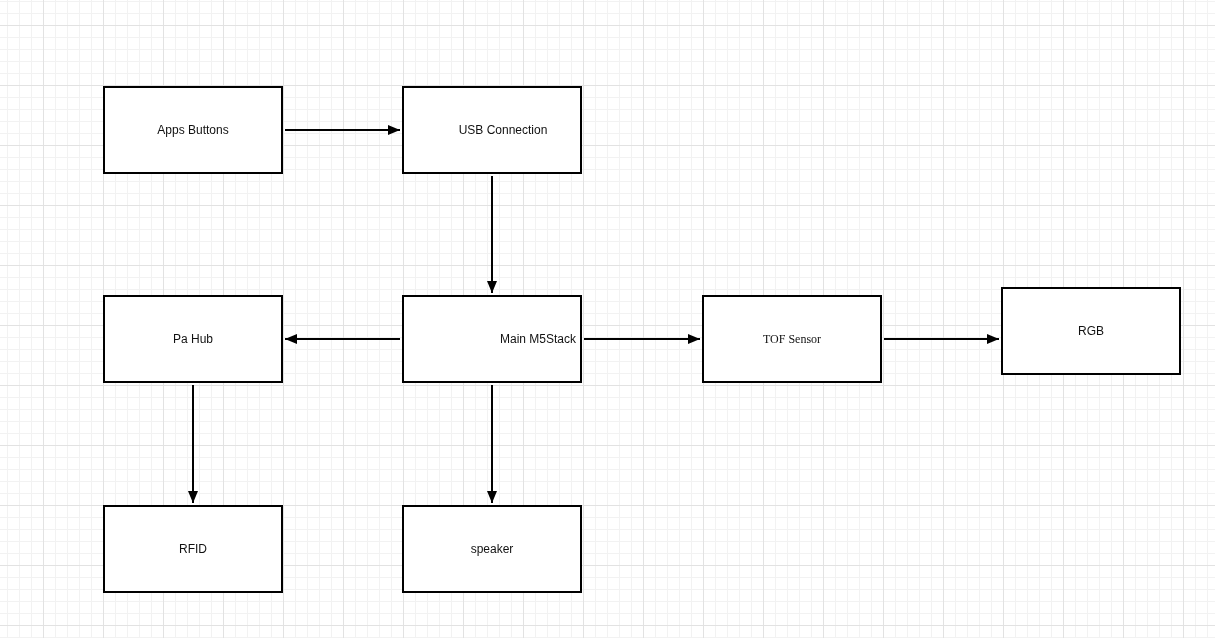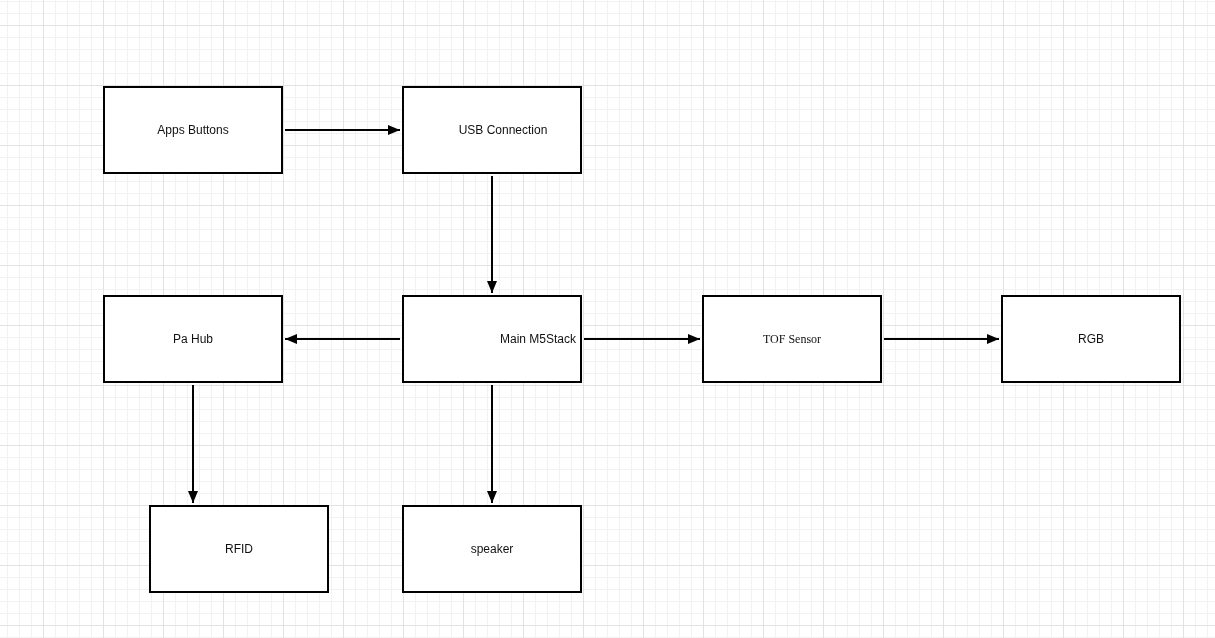--- a/index.html
+++ b/index.html
@@ -47,22 +47,22 @@
     color: #111111;
     text-align: center;
     line-height: 1.2;
     padding: 0 4px;
   }
   .n-apps     { left: 103px;  top: 86px;  }
   .n-usb      { left: 402px;  top: 86px; padding-left: 22px;  }
   .n-pahub    { left: 103px;  top: 295px; }
   .n-main     { left: 402px;  top: 295px; justify-content: flex-end; }
   .n-tof      { left: 702px;  top: 295px; font-family: Liberation Serif, serif; }
-  .n-rgb      { left: 1001px; top: 295px; }
-  .n-rfid     { left: 103px;  top: 505px; margin-left: 46px; }
+  .n-rgb      { left: 1001px; top: 287px; }
+  .n-rfid     { left: 103px;  top: 505px; }
   .n-speaker  { left: 402px;  top: 505px; }
   .edge {
     stroke: #000000;
     stroke-width: 2;
   }
 </style>
 </head>
 <body>
 
 <div class="canvas">

